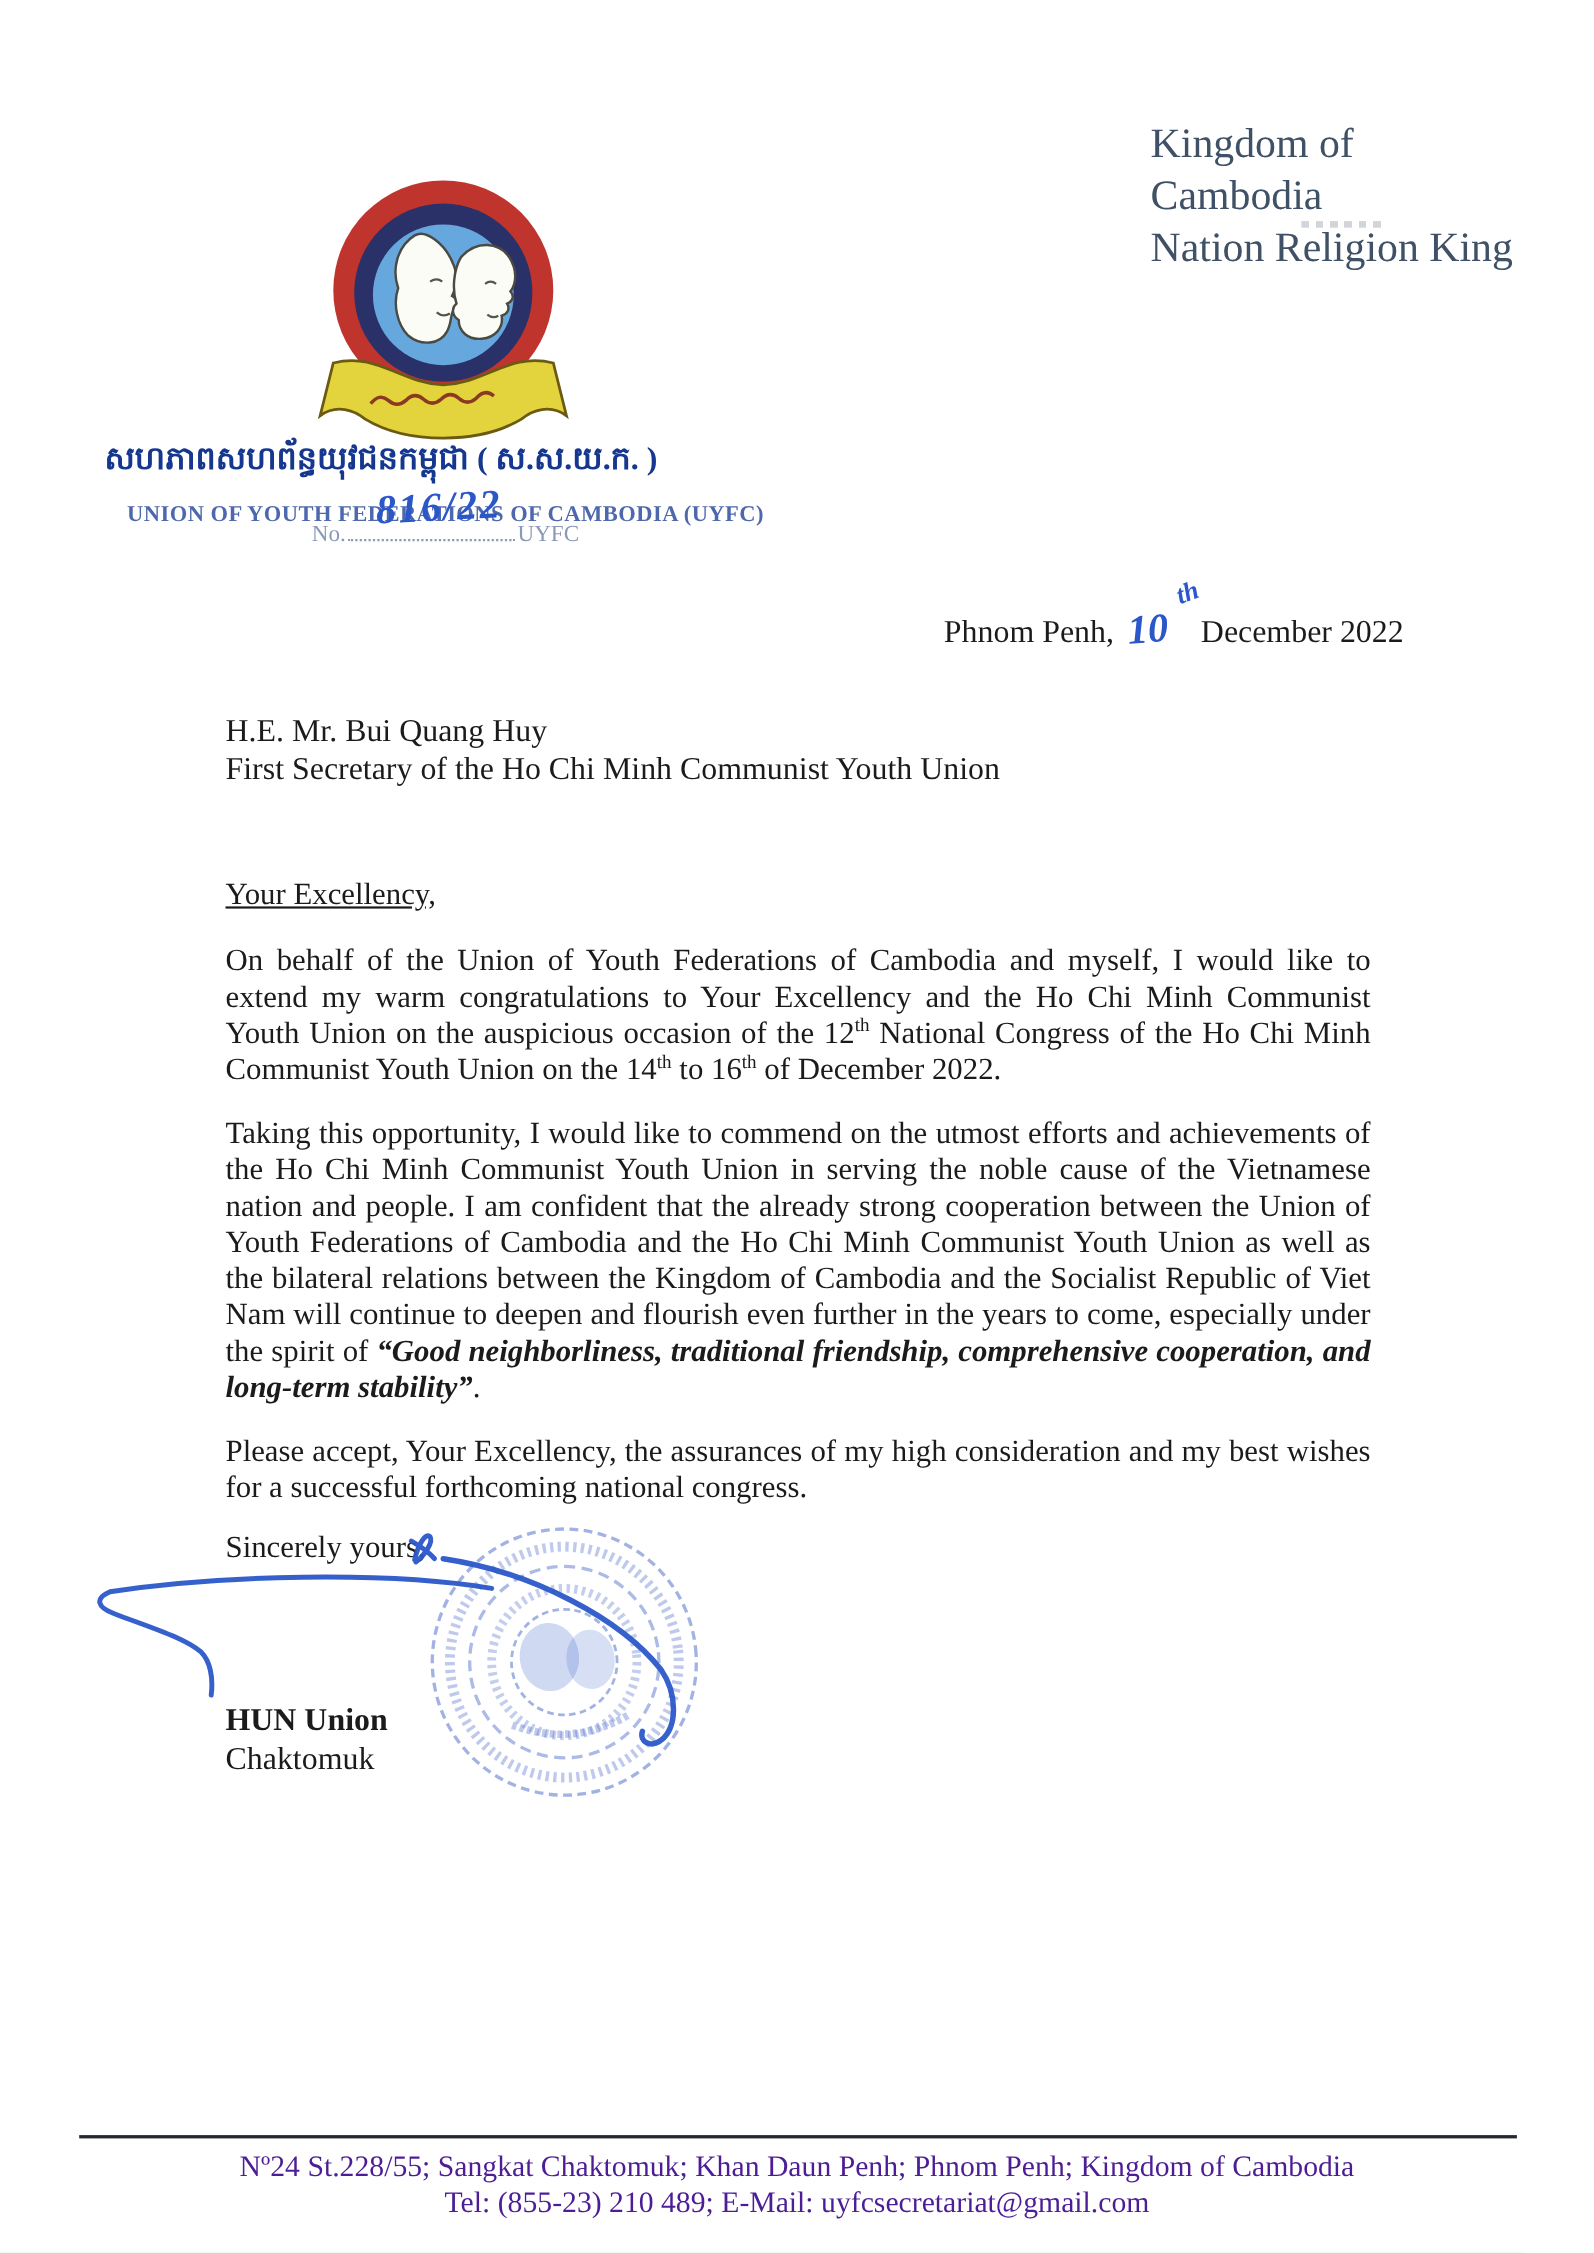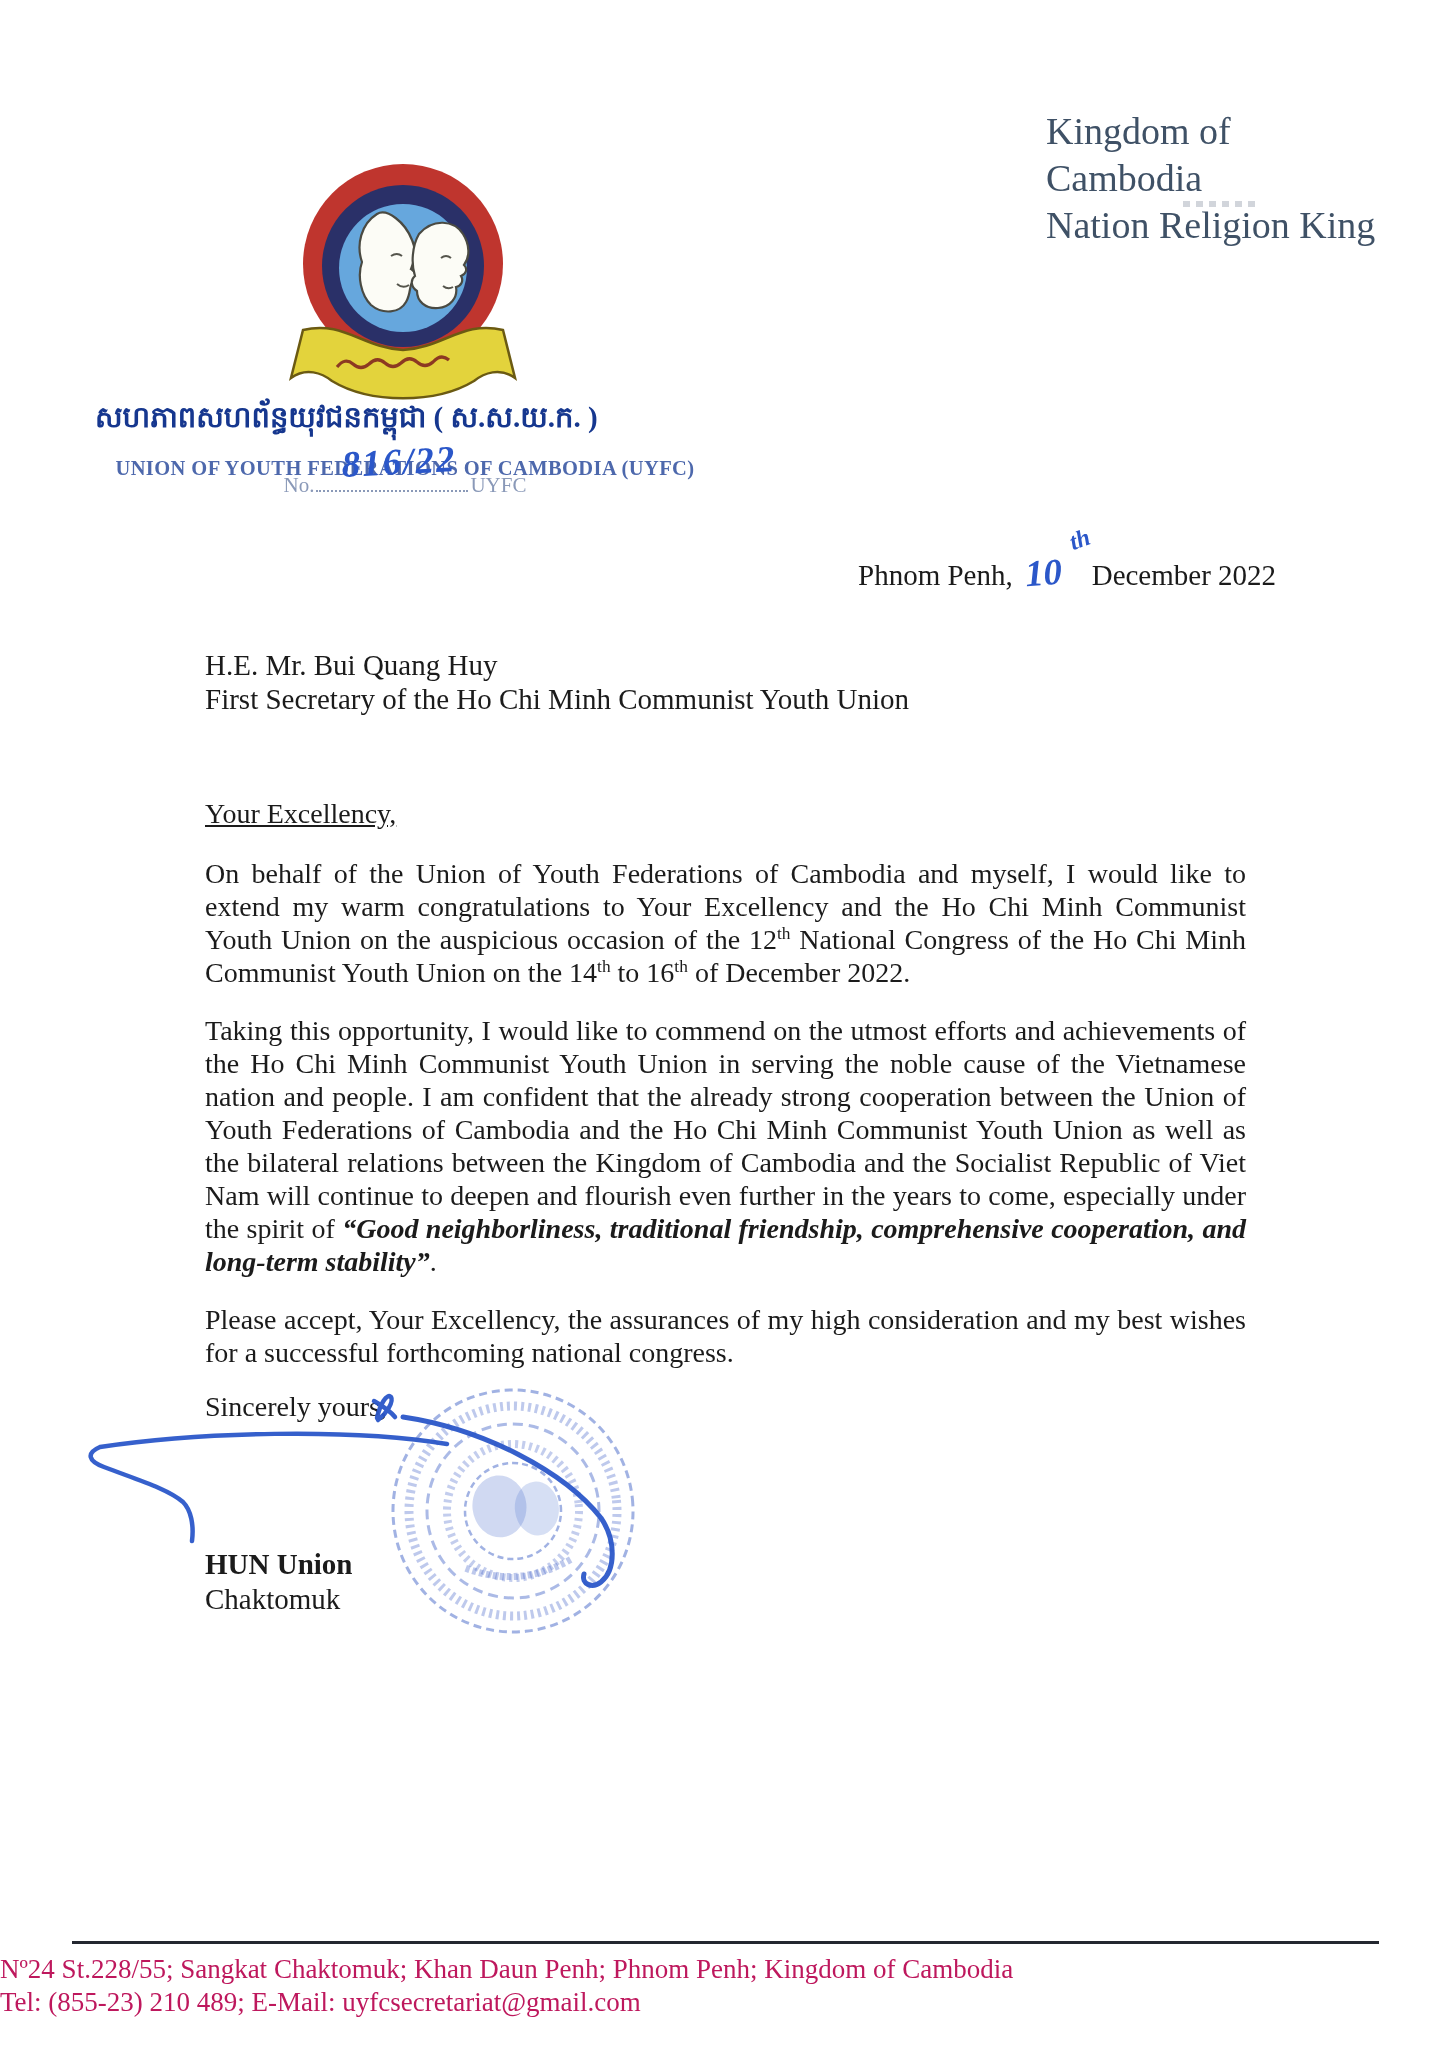--- a/index.html
+++ b/index.html
@@ -67,22 +67,22 @@
   sup{font-size:.62em; line-height:0;}
   
   .closing-phrase{position:absolute; left:205px; top:1391px; font-size:28px;}
   .stamp{position:absolute; left:388px; top:1385px; width:250px; height:252px; z-index:1;}
   .signature{position:absolute; left:60px; top:1388px; width:620px; height:262px; z-index:2; pointer-events:none;}
   .signer{position:absolute; left:205px; top:1547px; font-size:29px; line-height:35px; z-index:3;}
   .signer .name{font-weight:bold;}
   
   .footer-rule{position:absolute; left:72px; right:70px; top:1941px; border-top:3px solid #232730;}
   .footer{
-    position:absolute; left:0; top:1953px; width:100%; 
-    font-size:27px; line-height:33px; color:#be185d;
+    position:absolute; left:0; top:1953px; width:100%; text-align:center;
+    font-size:27px; line-height:33px; color:#4c1d95;
   }
 </style>
 </head>
 <body>
 
 <div class="page">
 
   <div class="letterhead-right">
     <div>Kingdom of Cambodia</div>
     <div>Nation Religion King</div>

